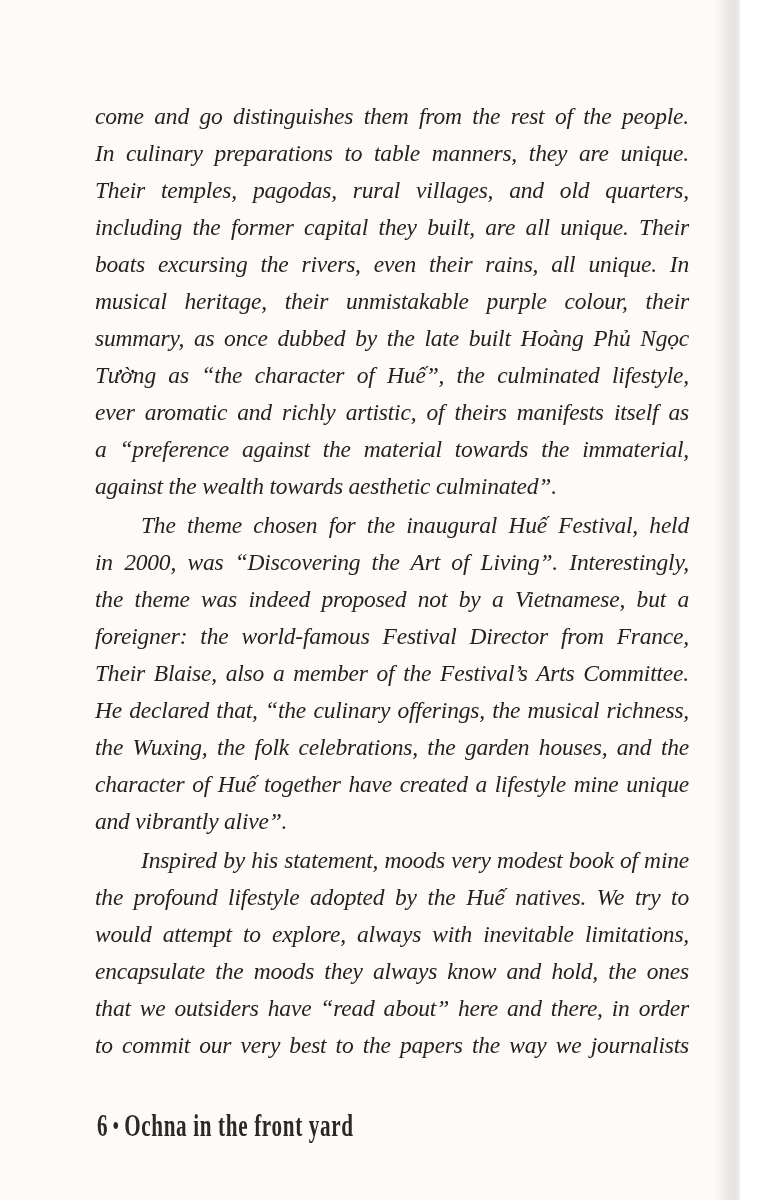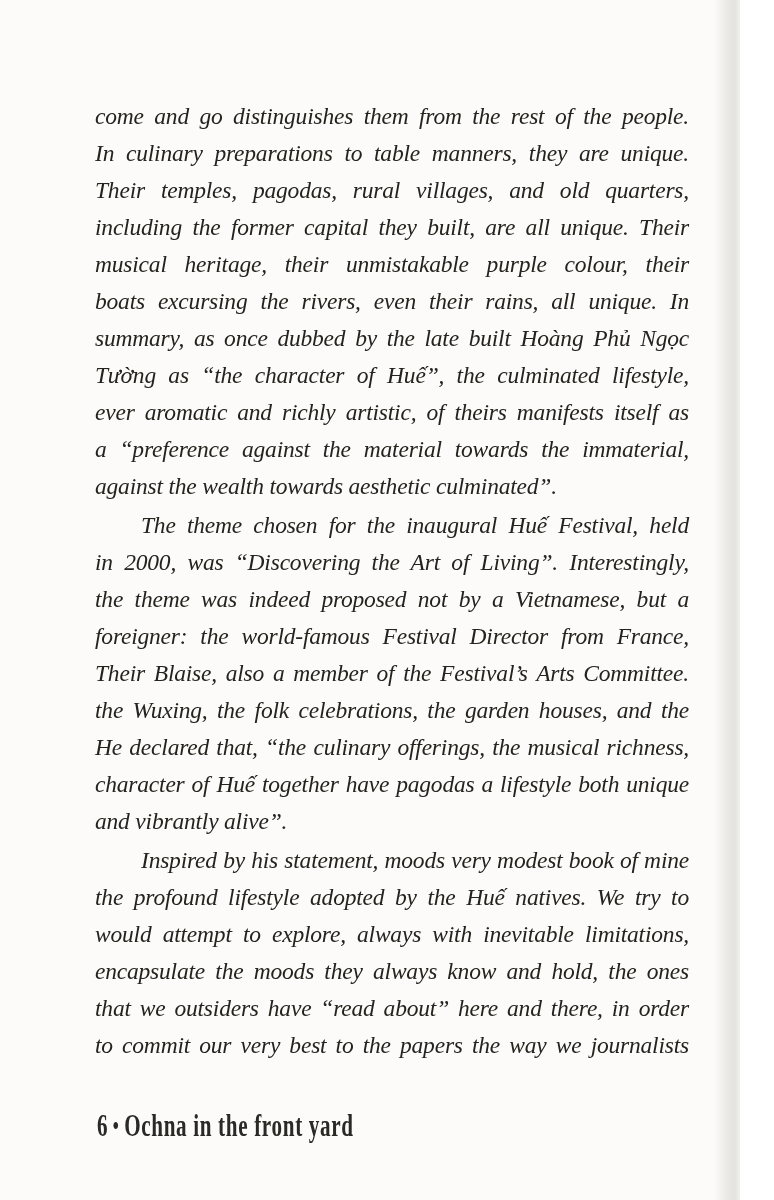--- a/index.html
+++ b/index.html
@@ -79,37 +79,37 @@
 <body>
 
 <div class="page">
 
   <div class="text-block" id="paragraphs">
       <div class="para">
         <div class="line">come and go distinguishes them from the rest of the people.</div>
         <div class="line">In culinary preparations to table manners, they are unique.</div>
         <div class="line">Their temples, pagodas, rural villages, and old quarters,</div>
         <div class="line">including the former capital they built, are all unique. Their</div>
+        <div class="line">boats excursing the rivers, even their rains, all unique. In</div>
         <div class="line">musical heritage, their unmistakable purple colour, their</div>
-        <div class="line">boats excursing the rivers, even their rains, all unique. In</div>
         <div class="line">summary, as once dubbed by the late built Hoàng Phủ Ngọc</div>
         <div class="line">Tường as “the character of Huế”, the culminated lifestyle,</div>
         <div class="line">ever aromatic and richly artistic, of theirs manifests itself as</div>
         <div class="line">a “preference against the material towards the immaterial,</div>
         <div class="line no-stretch">against the wealth towards aesthetic culminated”.</div>
       </div>
       <div class="para">
         <div class="line indent">The theme chosen for the inaugural Huế Festival, held</div>
         <div class="line">in 2000, was “Discovering the Art of Living”. Interestingly,</div>
         <div class="line">the theme was indeed proposed not by a Vietnamese, but a</div>
         <div class="line">foreigner: the world-famous Festival Director from France,</div>
         <div class="line">Their Blaise, also a member of the Festival’s Arts Committee.</div>
+        <div class="line">He declared that, “the culinary offerings, the musical richness,</div>
         <div class="line">the Wuxing, the folk celebrations, the garden houses, and the</div>
-        <div class="line">He declared that, “the culinary offerings, the musical richness,</div>
-        <div class="line">character of Huế together have pagodas a lifestyle both unique</div>
+        <div class="line">character of Huế together have created a lifestyle mine unique</div>
         <div class="line no-stretch">and vibrantly alive”.</div>
       </div>
       <div class="para">
         <div class="line indent">Inspired by his statement, moods very modest book of mine</div>
         <div class="line">the profound lifestyle adopted by the Huế natives. We try to</div>
         <div class="line">would attempt to explore, always with inevitable limitations,</div>
         <div class="line">encapsulate the moods they always know and hold, the ones</div>
         <div class="line">that we outsiders have “read about” here and there, in order</div>
         <div class="line">to commit our very best to the papers the way we journalists</div>
       </div>

